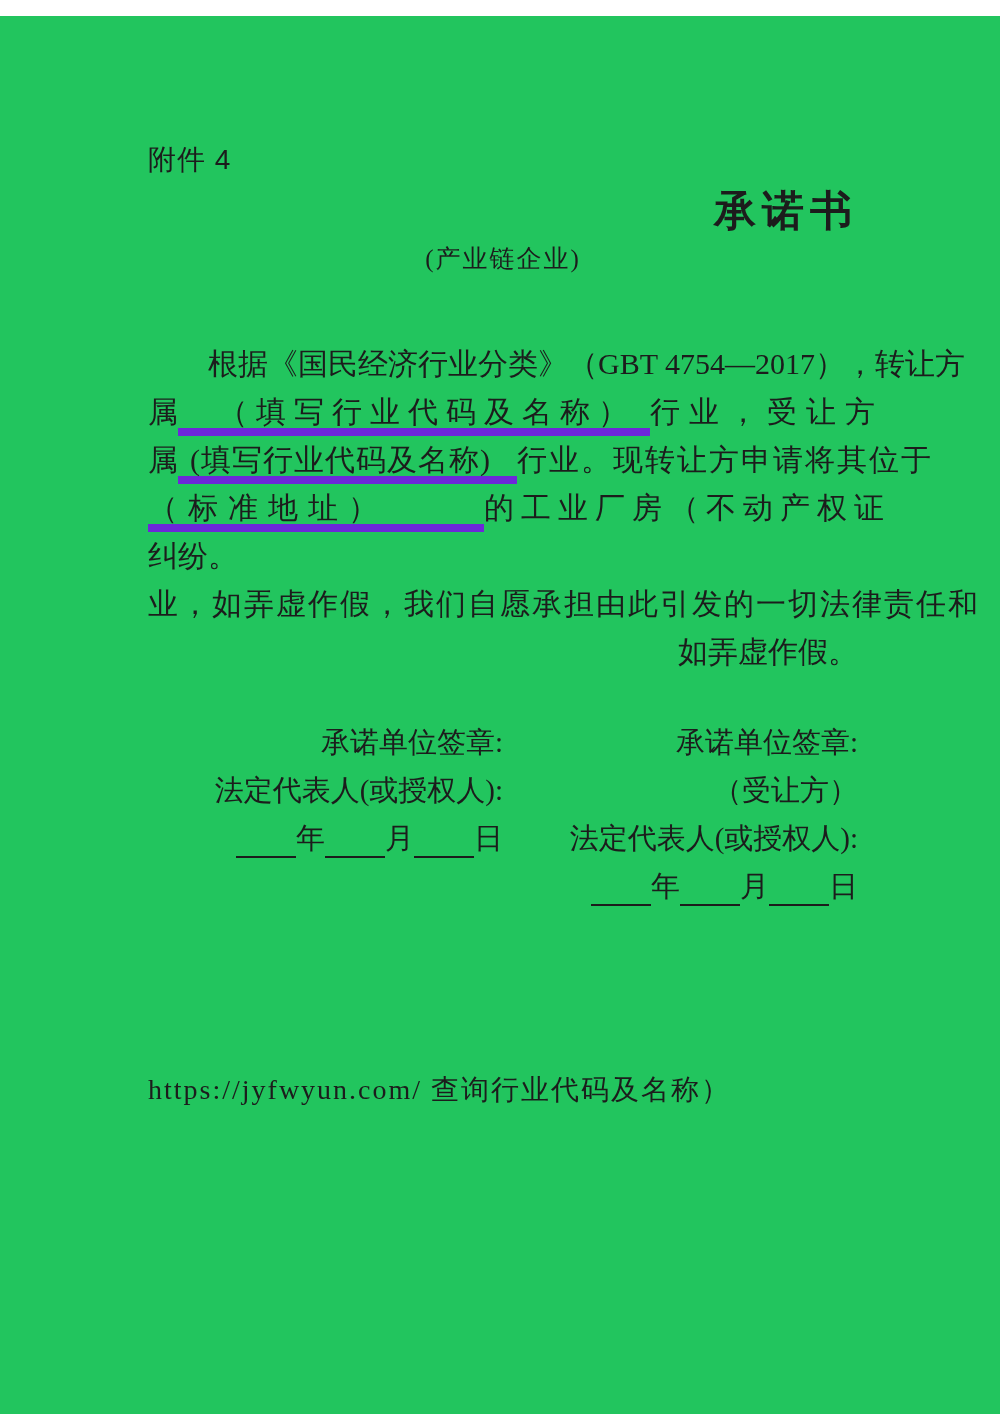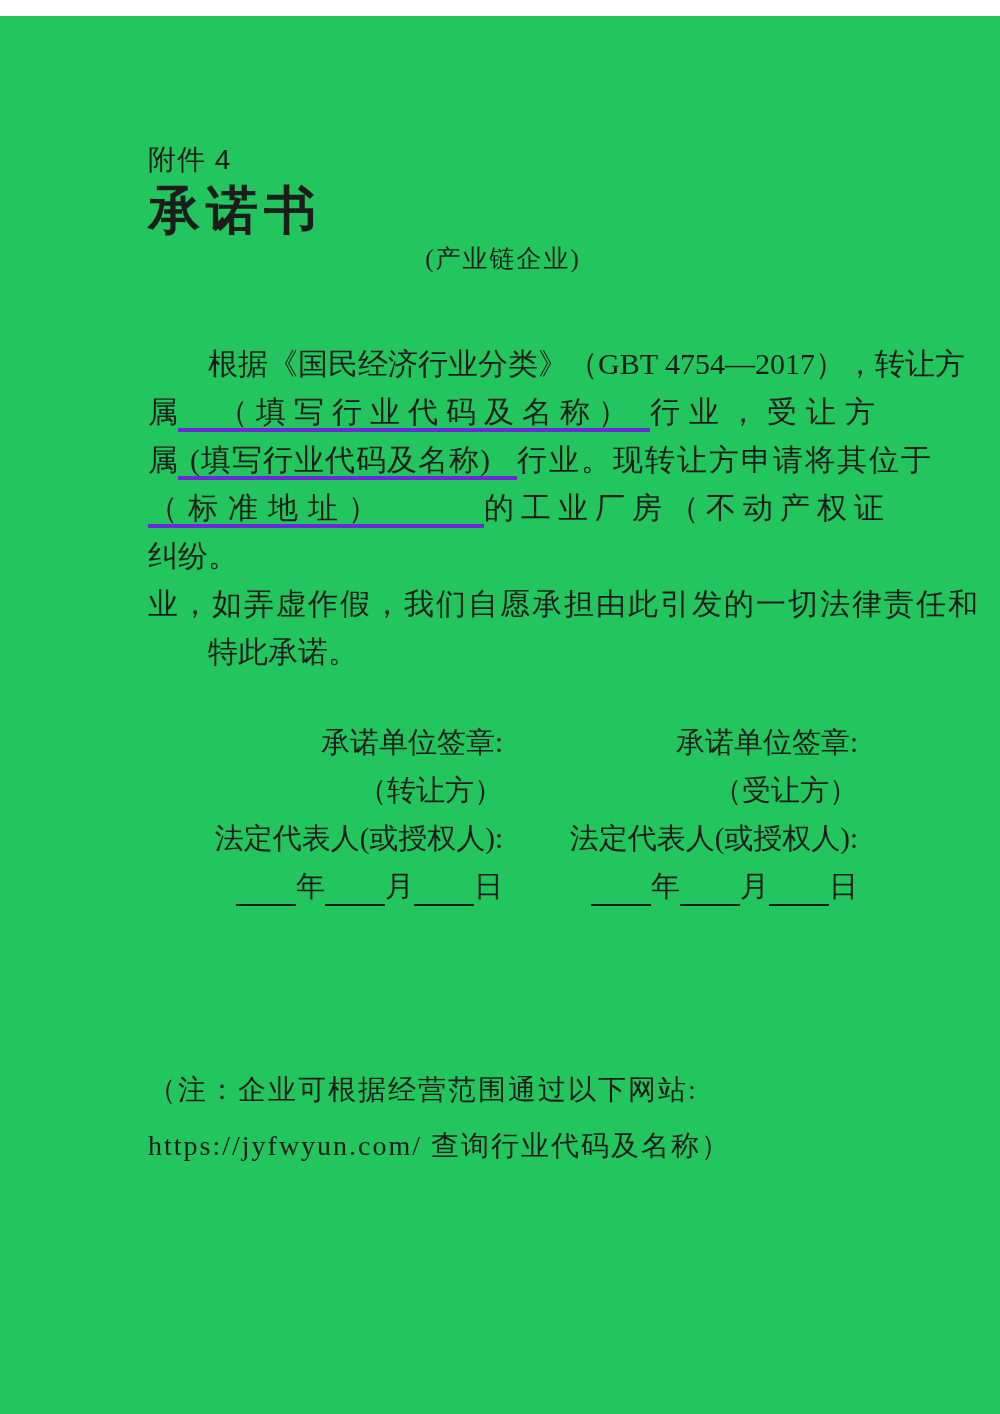--- a/index.html
+++ b/index.html
@@ -23,22 +23,22 @@
   .attachment {
     margin-top: 128px;
     font-family: "Liberation Sans", "DejaVu Sans", sans-serif;
     font-size: 28px;
     line-height: 32px;
     font-weight: 500;
     letter-spacing: 1px;
   }
   .title {
     margin-top: 12px;
-    text-align: left;
-    font-size: 52px;
+    text-align: right;
+    font-size: 42px;
     line-height: 46px;
     font-weight: bold;
     letter-spacing: 6px;
   }
   .subtitle {
     margin-top: 10px;
     text-align: center;
     font-size: 25px;
     line-height: 30px;
     letter-spacing: 2px;
@@ -47,24 +47,25 @@
     margin-top: 66px;
     font-size: 30px;
     line-height: 48px;
   }
   .line {
     white-space: nowrap;
     height: 48px;
   }
   .indent {
     padding-left: 60px;
+    text-align: right;
   }
   
   .ul {
-    border-bottom: 4px solid #6d28d9;
+    border-bottom: 8px solid #6d28d9;
   }
   .blank {
     display: inline-block;
     border-bottom: 2px solid #1c1c1c;
     height: 40px;
     vertical-align: bottom;
   }
   .sp-wide { letter-spacing: 9px; }
   .sp-mid  { letter-spacing: 7px; }
   .sp-sm   { letter-spacing: 2px; }
@@ -116,40 +117,38 @@
       <div class="line"><span>属</span><span class="ul pad-l3b">(填写行业代码及名称)</span><span class="sp-sm">行业。现转让方申请将其位于</span></div>
 
       <div class="line"><span class="ul pad-l4">（标准地址）</span><span class="sp-mid">的工业厂房（不动产权证</span></div>
 
 
 
       <div class="line"><span>纠纷。</span></div>
 
       <div class="line"><span class="sp-sm">业，如弄虚作假，我们自愿承担由此引发的一切法律责任和</span></div>
 
-      <div class="line indent"><span>特此承诺。</span></div>
+      <div class="line indent"><span>如弄虚作假。</span></div>
     </div>
 
     <div class="signatures">
 
       <div class="sig-col">
         <div class="sig-row">承诺单位签章:</div>
-        <div class="sig-row">（转让方）</div>
         <div class="sig-row">法定代表人(或授权人):</div>
         <div class="sig-row"><span class="blank date-blank"></span><span>年</span><span class="blank date-blank"></span><span>月</span><span class="blank date-blank"></span><span>日</span></div>
       </div>
 
       <div class="sig-col">
         <div class="sig-row">承诺单位签章:</div>
         <div class="sig-row">（受让方）</div>
         <div class="sig-row">法定代表人(或授权人):</div>
         <div class="sig-row"><span class="blank date-blank"></span><span>年</span><span class="blank date-blank"></span><span>月</span><span class="blank date-blank"></span><span>日</span></div>
       </div>
 
     </div>
 
     <div class="note">
-      <div class="line"><span>（注：企业可根据经营范围通过以下网站:</span></div>
       <div class="line"><span>https://jyfwyun.com/ 查询行业代码及名称）</span></div>
     </div>
 
   </div>
 </div>
 
 </body></html>

